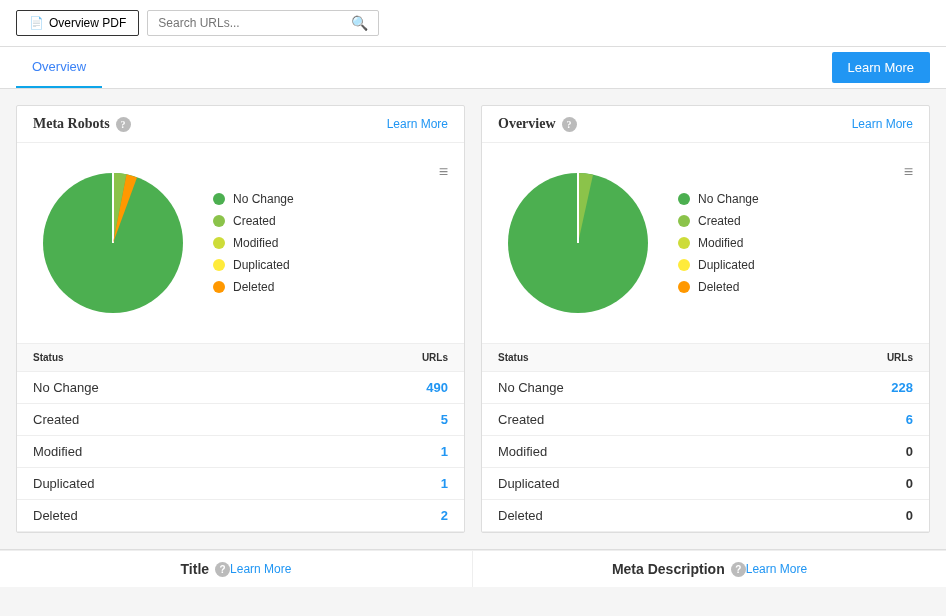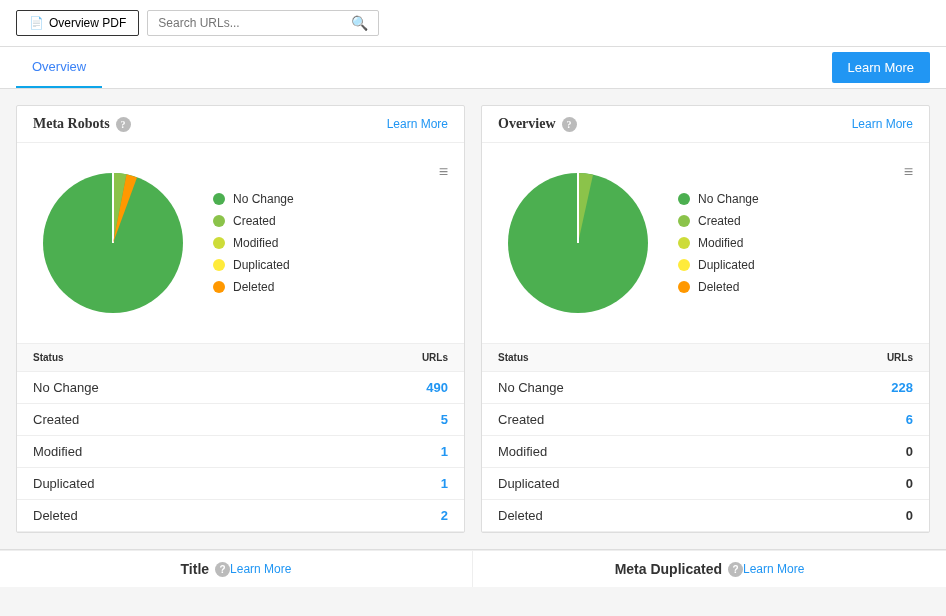--- a/index.html
+++ b/index.html
@@ -234,18 +234,18 @@
 <div class="bottom-bar">
   <div class="bottom-item">
     <div class="bottom-title">
       <span>Title</span>
       <span class="help-icon">?</span>
     </div>
     <a class="bottom-learn">Learn More</a>
   </div>
   <div class="bottom-item">
     <div class="bottom-title">
-      <span>Meta Duplicated</span>
+      <span>Meta Description</span>
       <span class="help-icon">?</span>
     </div>
     <a class="bottom-learn">Learn More</a>
   </div>
 </div>
 
 </body></html>

